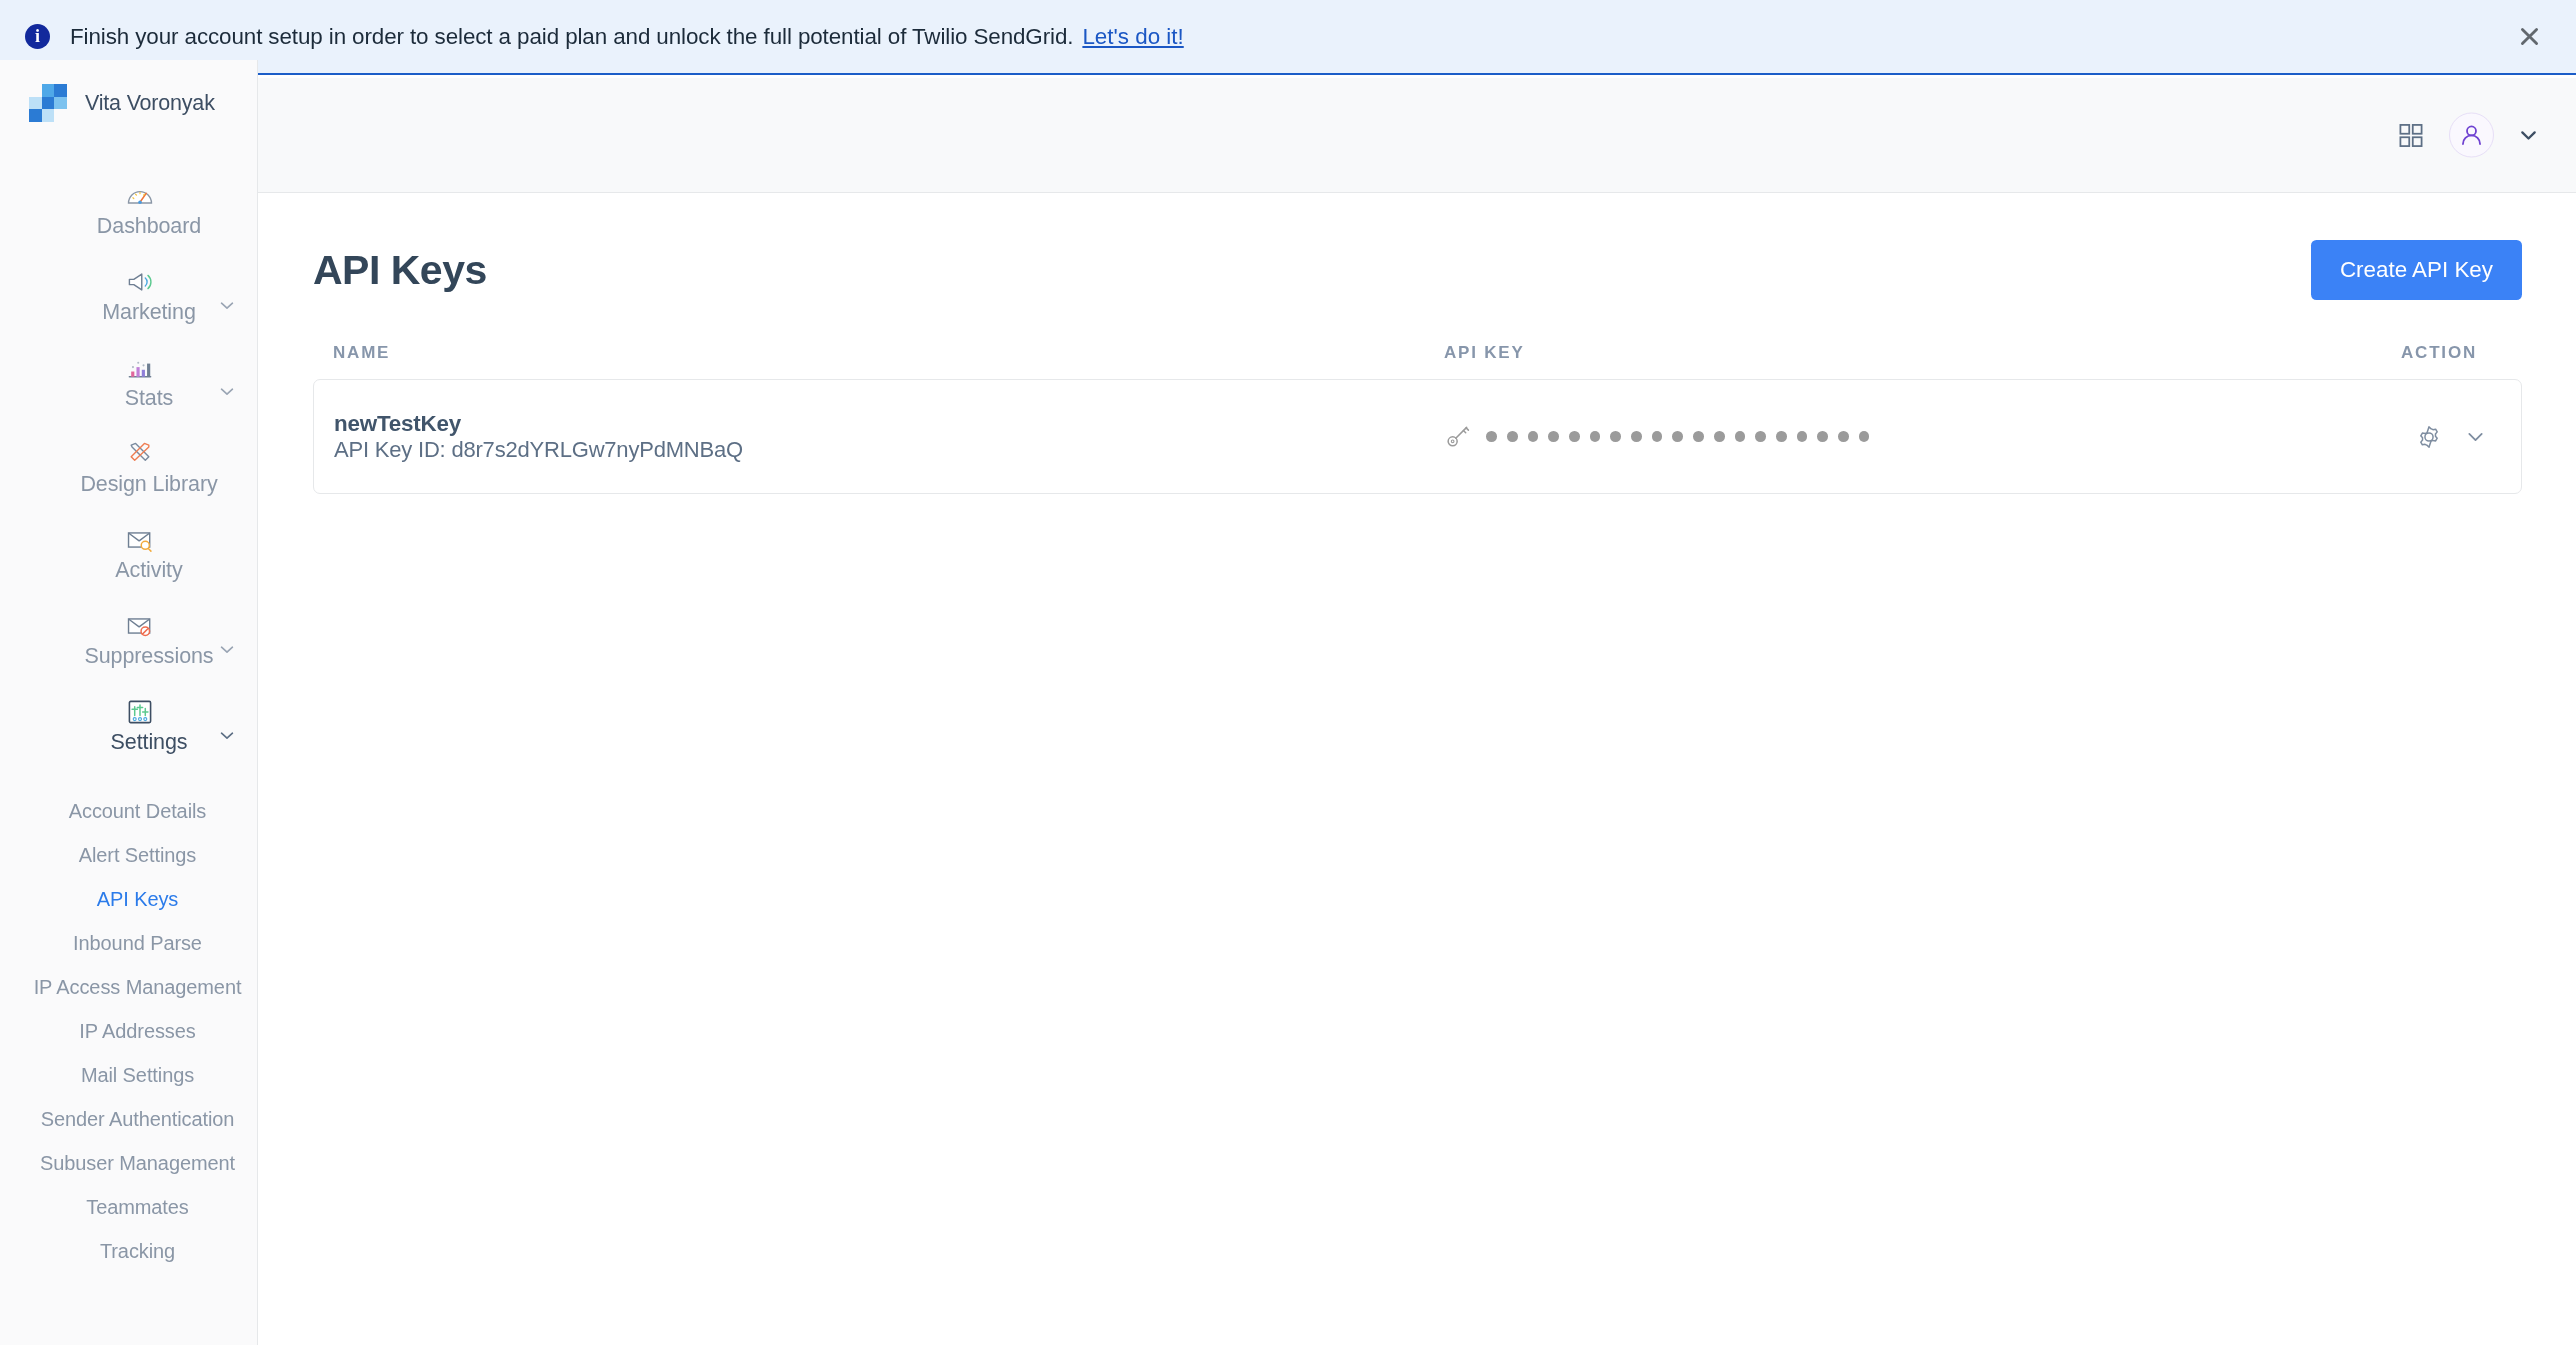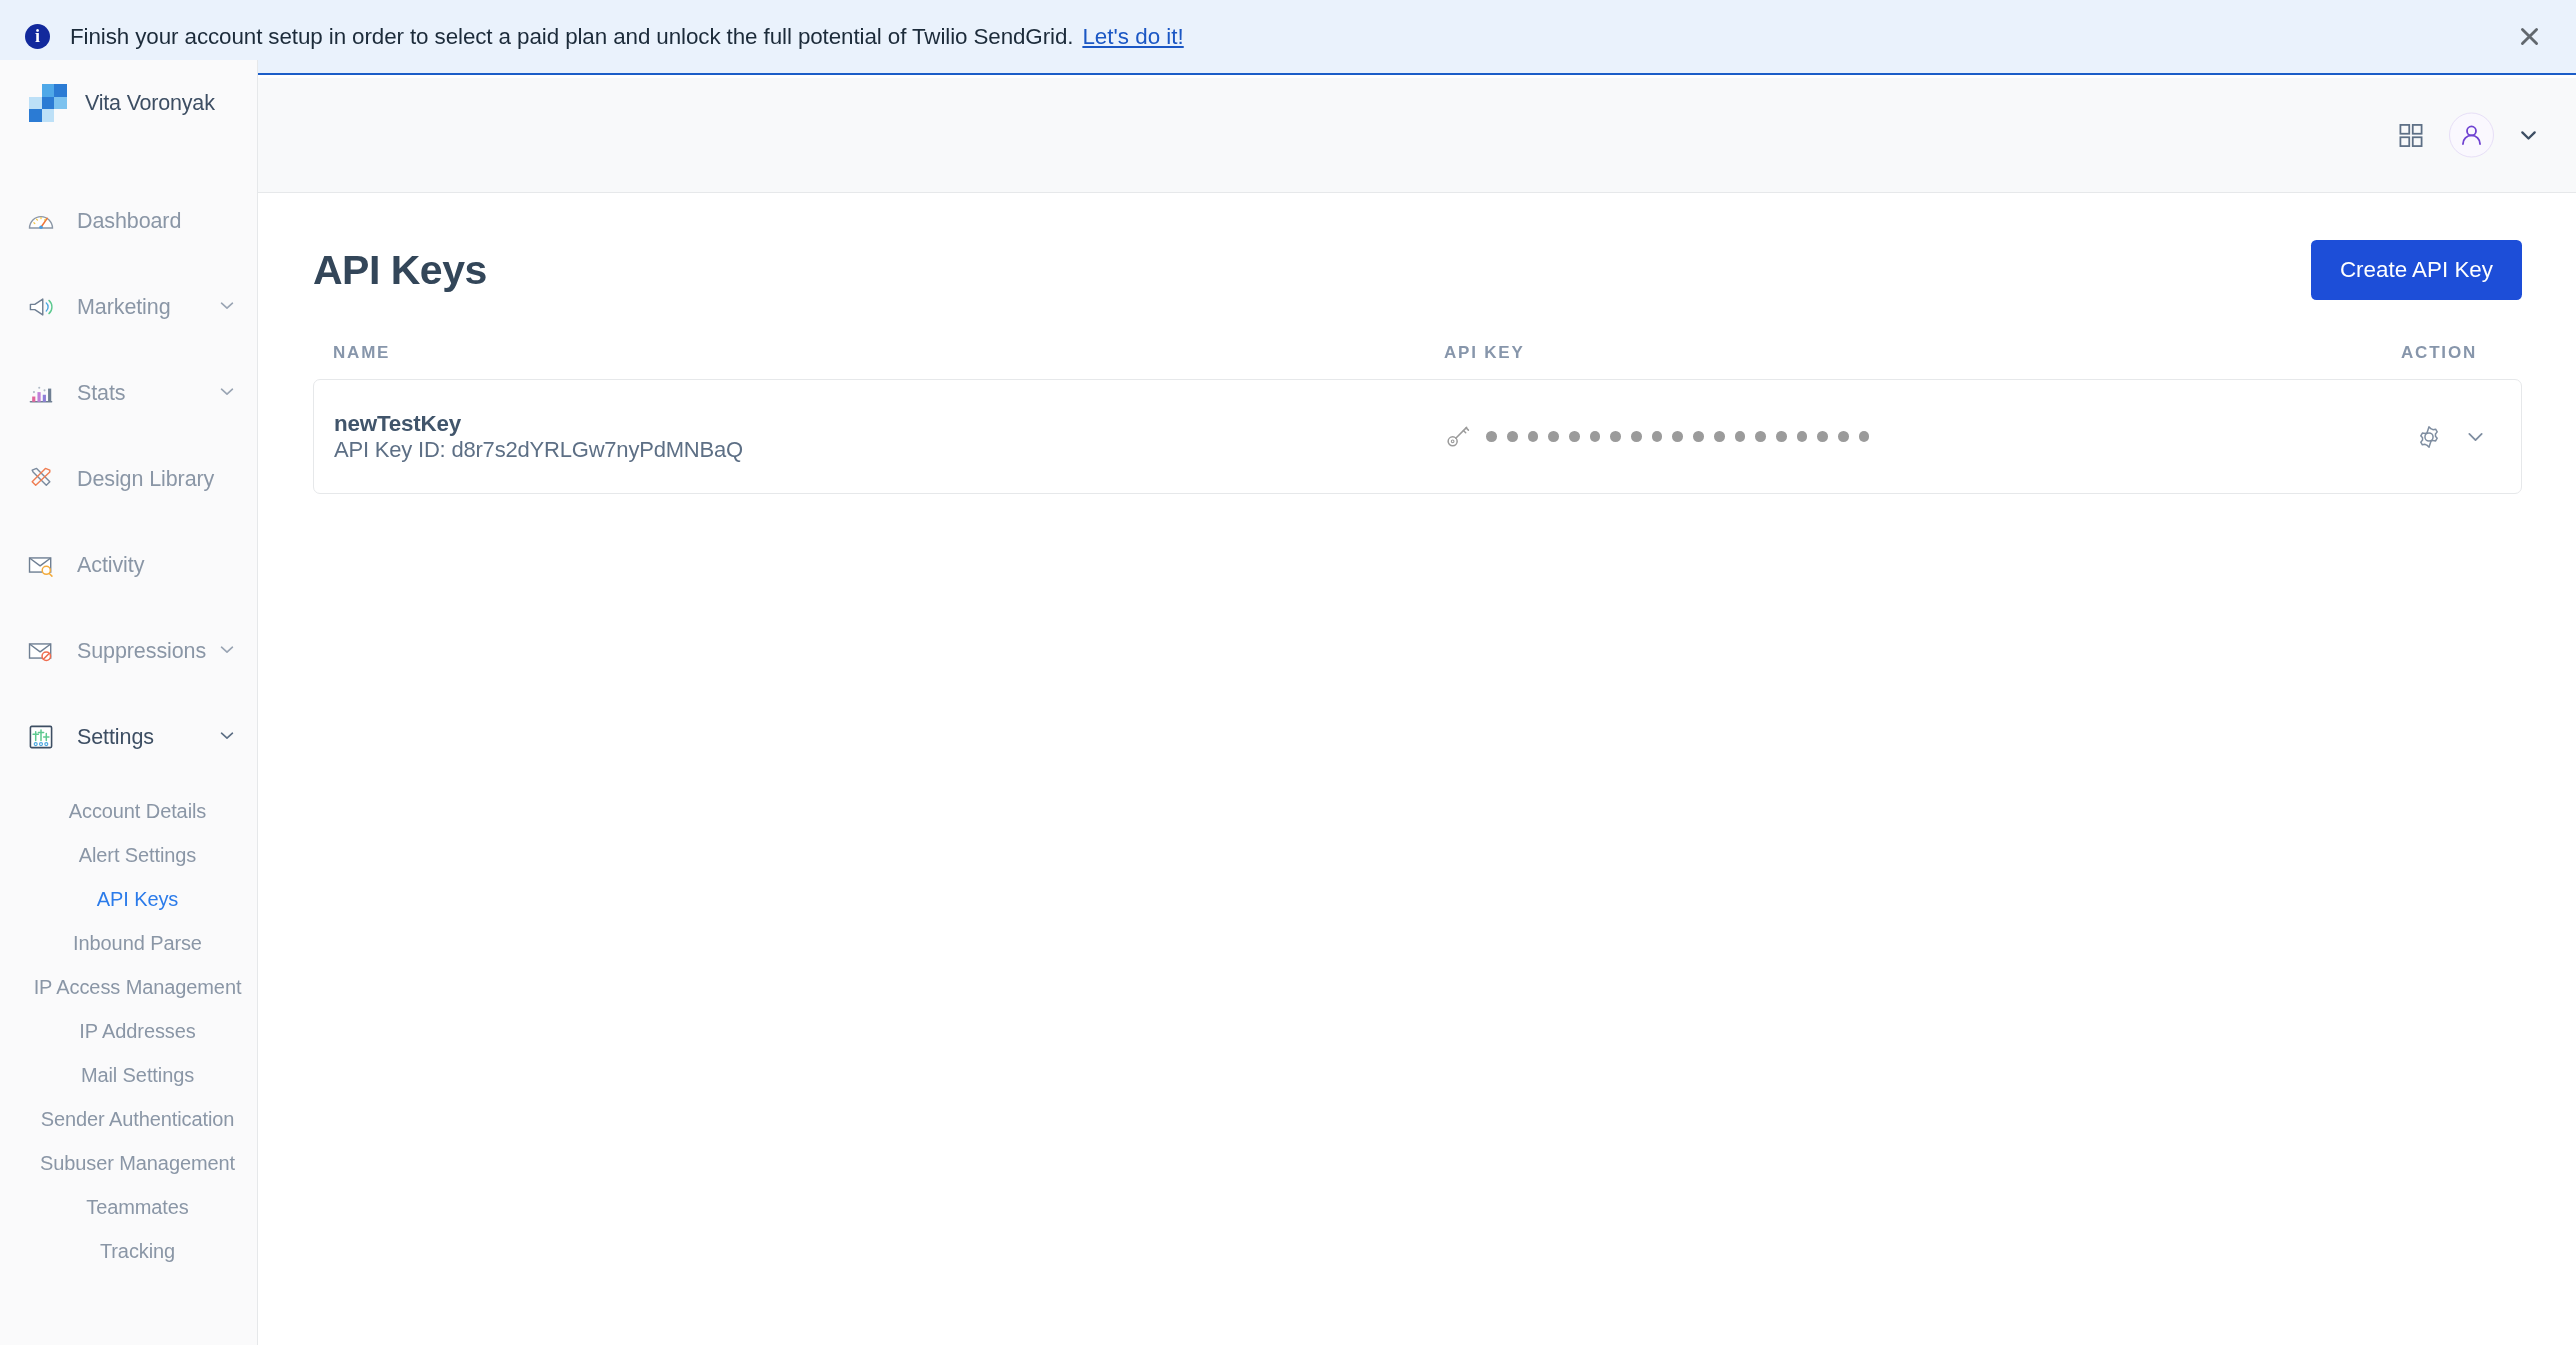--- a/index.html
+++ b/index.html
@@ -56,20 +56,21 @@
   .brand-logo i { position: absolute; display: block; width: 12.5px; height: 12.5px; }
   .brand-name {
     margin-left: 18px; font-size: 21.5px; color: #3d4e63; letter-spacing: -0.2px;
   }
 
   .nav { margin-top: 32px; }
   .nav-item {
     display: flex; align-items: center;
     height: 86px; padding-left: 23px; position: relative;
     cursor: pointer;
+    flex-direction: column;
   }
   .nav-ico {
     width: 36px; height: 36px; flex: 0 0 auto;
     display: flex; align-items: center; justify-content: center;
   }
   .nav-label {
     margin-left: 18px; font-size: 21.5px; color: #8a96a6; letter-spacing: -0.1px;
   }
   .nav-item.active .nav-label { color: #3d4e63; }
   .nav-caret {
@@ -108,21 +109,21 @@
     background: #ffffff;
   }
   .page-head {
     display: flex; align-items: center; justify-content: space-between;
     padding: 47px 54px 0 54px;
   }
   .page-title {
     font-size: 41px; font-weight: bold; color: #334659; letter-spacing: -0.5px;
   }
   .primary-btn {
-    background: #1d4ed8; color: #fff;
+    background: #3b82f6; color: #fff;
     font-size: 22.4px; border: none; border-radius: 5.4px;
     padding: 17px 29px; cursor: pointer;
     font-family: "Liberation Sans", sans-serif;
   }
 
   .table { margin: 43px 54px 0 54px; }
   .thead { display: flex; align-items: center; padding: 0 20px 16px 20px; }
   .th {
     font-size: 17px; font-weight: bold; color: #8796ab;
     letter-spacing: 1.8px; text-transform: uppercase;

